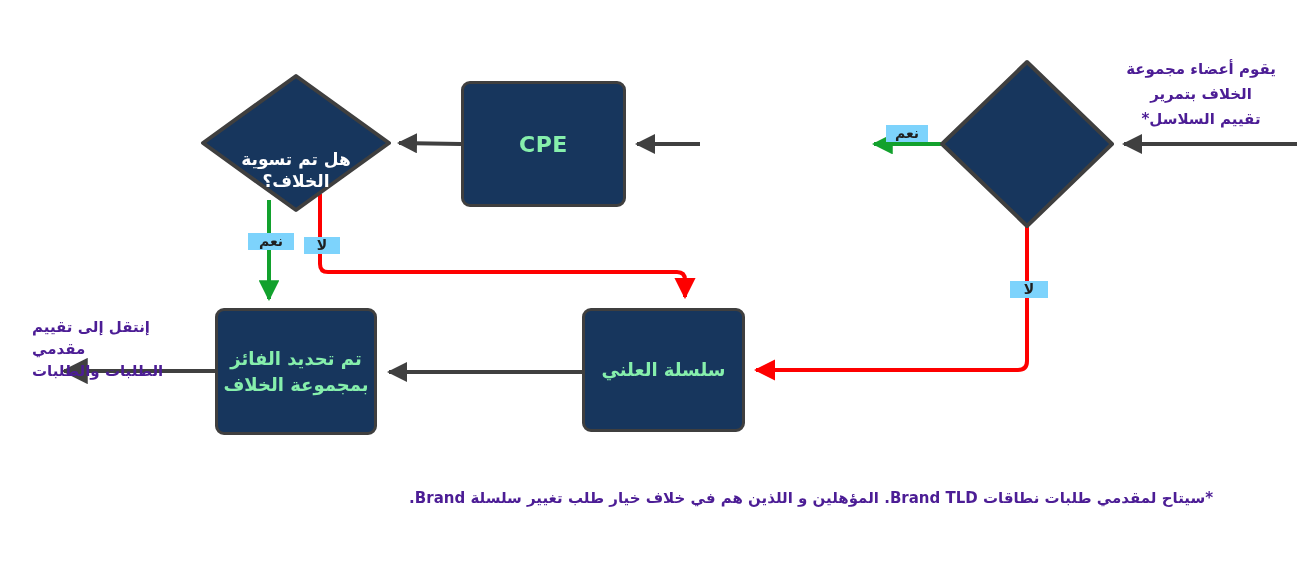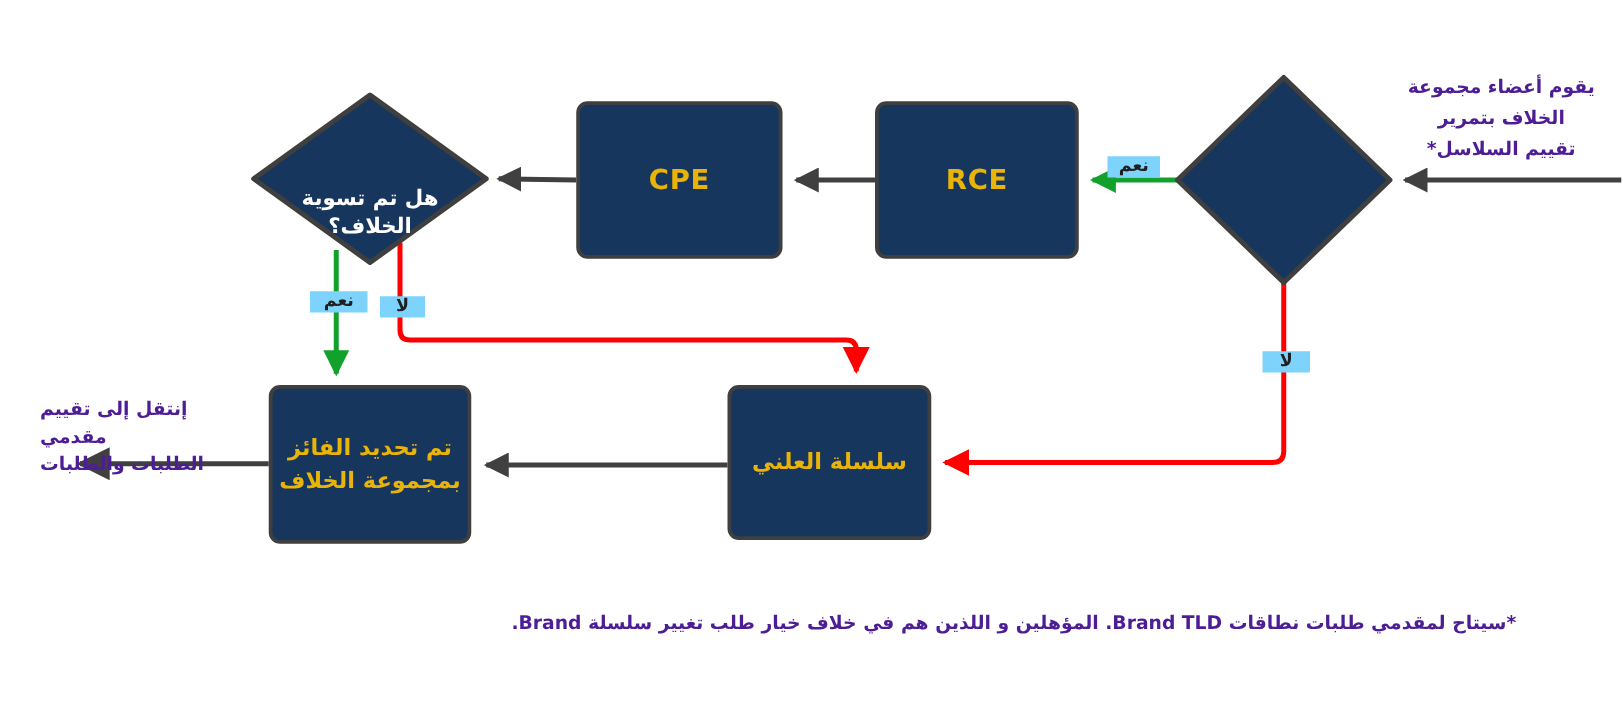--- a/index.html
+++ b/index.html
@@ -3,21 +3,21 @@
 <meta charset="utf-8">
 <style>
   html,body{margin:0;padding:0;background:#ffffff;}
   body{font-family:"DejaVu Sans","Liberation Sans",sans-serif;}
   #canvas{position:relative;width:1298px;height:562px;background:#ffffff;overflow:hidden;}
   #wires{position:absolute;left:0;top:0;width:1298px;height:562px;}
 
   .flow-box{
     position:absolute;box-sizing:border-box;
     background:#17365d;border:3px solid #3f3f3f;border-radius:9px;
-    color:#eab308;font-weight:bold;
+    color:#86efac;font-weight:bold;
     display:flex;flex-direction:column;align-items:center;justify-content:center;
     text-align:center;
   }
   .box-en{font-size:22px;letter-spacing:.5px;}
   .box-ar{font-size:18px;line-height:26px;direction:rtl;}
 
   .diamond-label{
     position:absolute;color:#ffffff;font-weight:bold;text-align:center;direction:rtl;
   }
   .edge-label{
@@ -67,23 +67,20 @@
     <path d="M1027 226 L1027 361 Q1027 370 1018 370 L756 370" stroke="#fe0000" stroke-width="4" fill="none" marker-end="url(#mRed)"></path>
 
     <path d="M582 372 L389 372" stroke="#404040" stroke-width="4" fill="none" marker-end="url(#mDark)"></path>
 
     <path d="M215 371 L64 371" stroke="#404040" stroke-width="4" fill="none" marker-end="url(#mDarkBig)"></path>
 
     <polygon points="1027,62 1112,144 1027,226 942,144" fill="#17365d" stroke="#3f3f3f" stroke-width="4" stroke-linejoin="round"></polygon>
     <polygon points="296,76 389,143 296,210 203,143" fill="#17365d" stroke="#3f3f3f" stroke-width="4" stroke-linejoin="round"></polygon>
   </svg>
 
-  <div class="flow-box box-en" style="left:700px;top:81px;width:163px;height:126px;">
-    <span>RCE</span>
-  </div>
 
   <div class="flow-box box-en" style="left:461px;top:81px;width:165px;height:126px;">
     <span>CPE</span>
   </div>
 
   <div class="flow-box box-ar" style="left:582px;top:308px;width:163px;height:124px;">
     <span>سلسلة العلني</span>
   </div>
 
   <div class="flow-box box-ar" style="left:215px;top:308px;width:162px;height:127px;">

